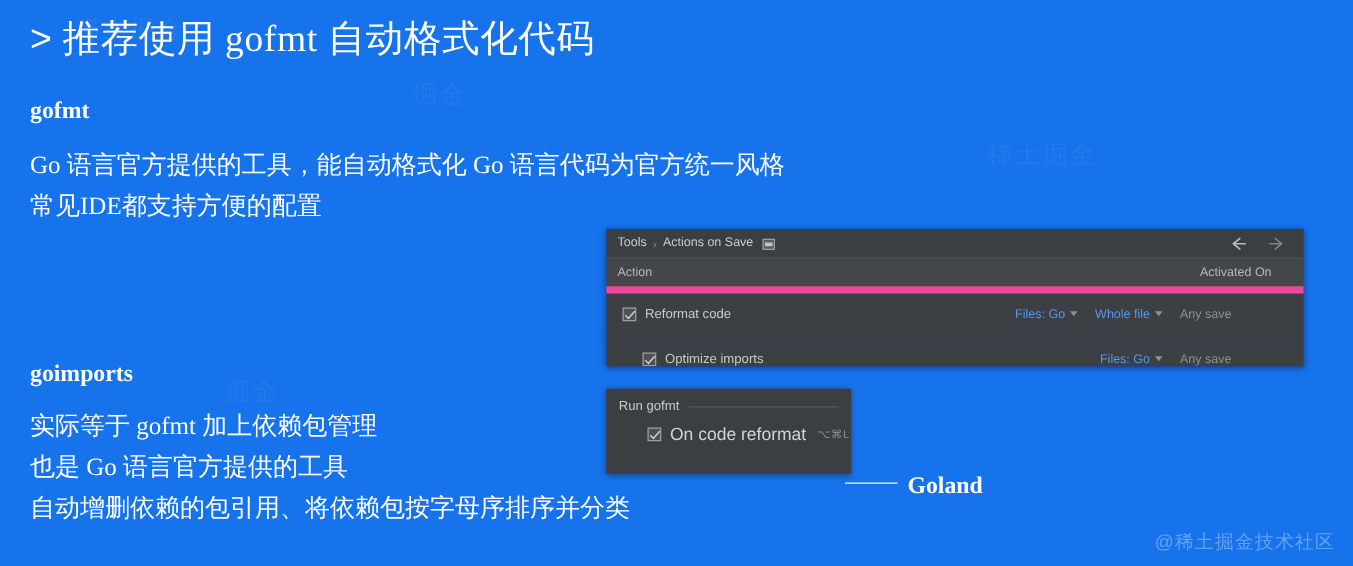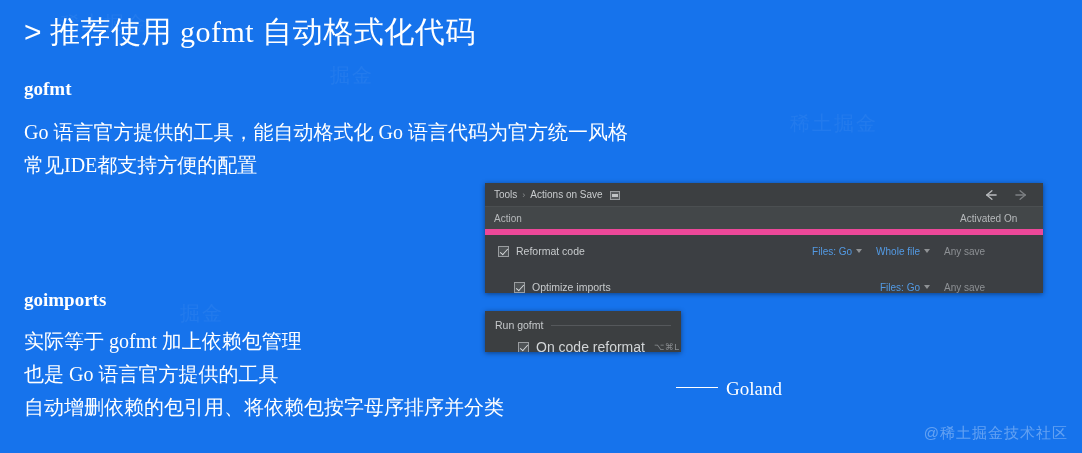--- a/index.html
+++ b/index.html
@@ -68,20 +68,21 @@
   #goimports-block { top: 287px; }
 
   .attribution {
     position: absolute;
     left: 676px;
     top: 378px;
     color: #ffffff;
     font-family: "Liberation Serif", serif;
     font-size: 19px;
     white-space: nowrap;
+    font-weight: bold;
   }
   .attribution .dash {
     display: inline-block;
     width: 42px;
     border-top: 1px solid #ffffff;
     vertical-align: middle;
     margin-right: 8px;
     position: relative;
     top: -3px;
   }
@@ -217,21 +218,21 @@
     white-space: nowrap;
     width: 90px;
   }
 
   
   #gofmt-panel {
     position: absolute;
     left: 485px;
     top: 311px;
     width: 196px;
-    height: 41px;
+    height: 68px;
     background: #3c3f41;
     box-shadow: 0 1px 5px rgba(0,0,0,0.45);
     font-family: "Liberation Sans", sans-serif;
     overflow: hidden;
   }
   .group-header {
     display: flex;
     align-items: center;
     padding: 8px 10px 0 10px;
   }

